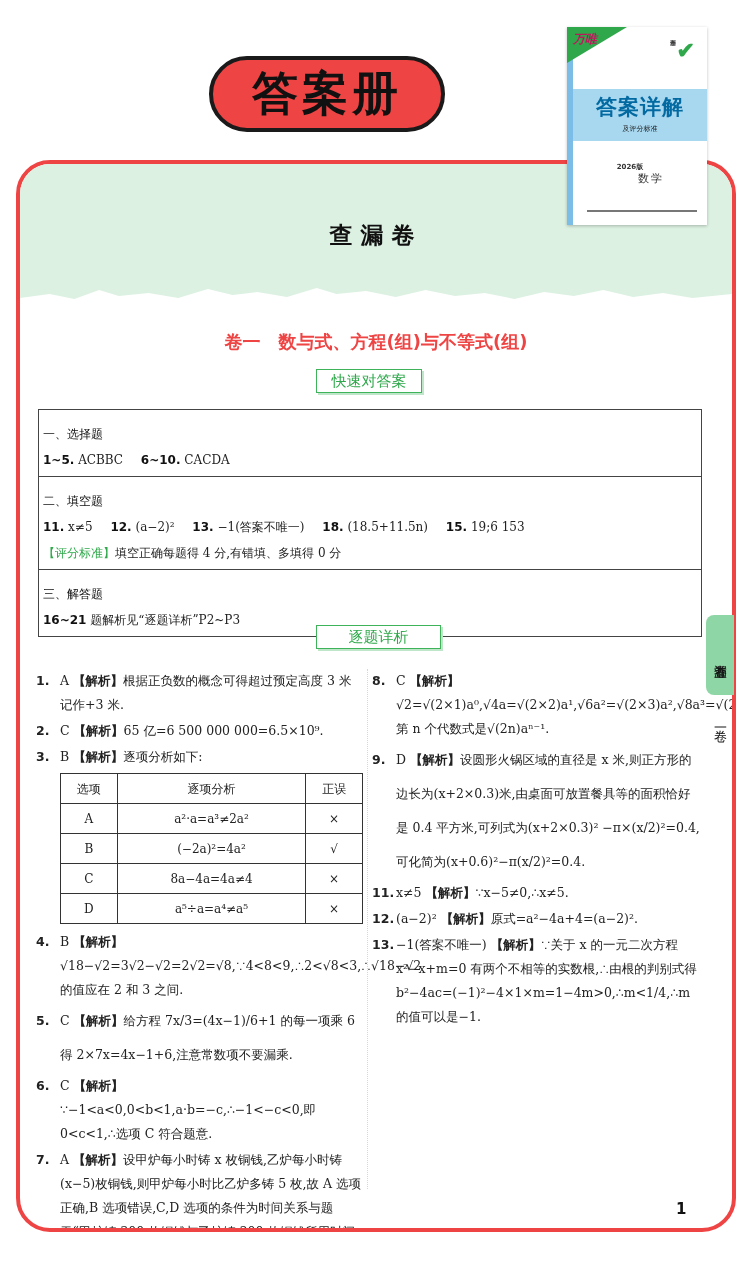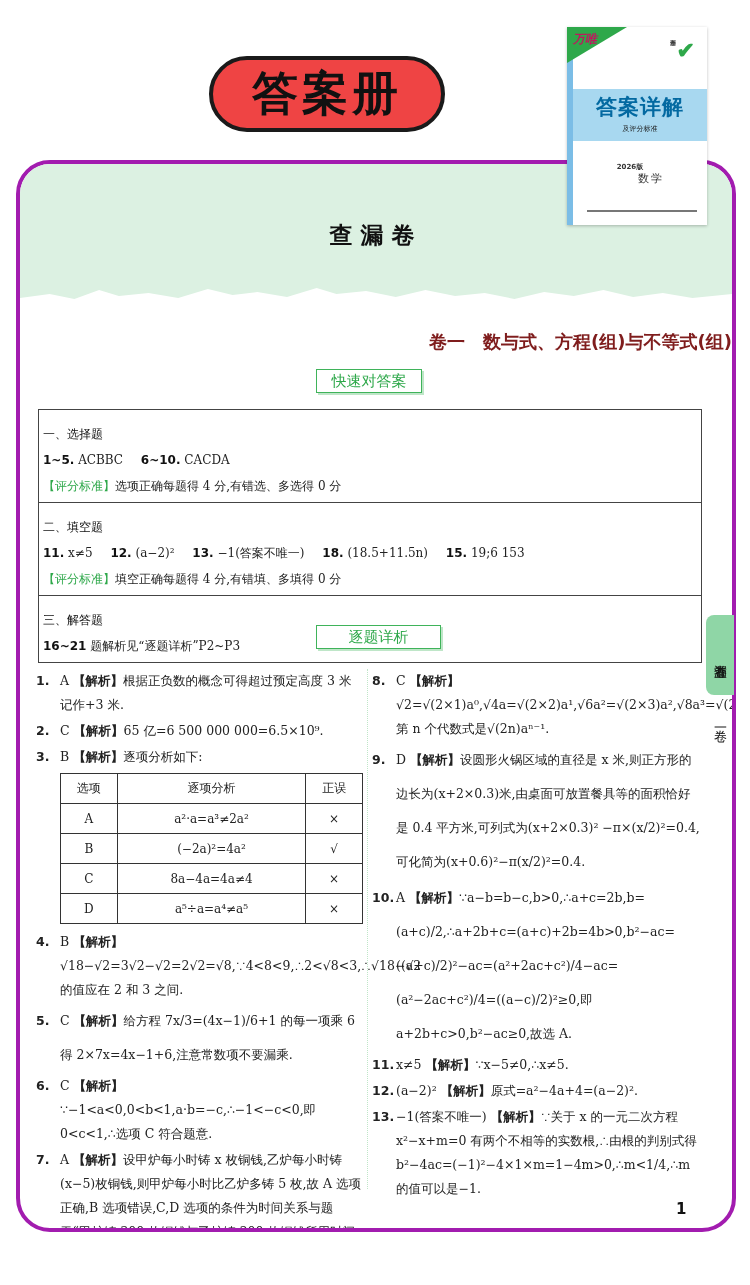--- a/index.html
+++ b/index.html
@@ -9,21 +9,21 @@
   .badge {
     position: absolute; left: 209px; top: 56px; width: 236px; height: 76px;
     background: #ef4444; border: 4px solid #1a1a1a; border-radius: 40px;
     display: flex; align-items: center; justify-content: center;
     font-family: "DejaVu Sans", sans-serif; font-weight: bold; font-size: 46px; color: #111;
     letter-spacing: 4px;
   }
 
   .card {
     position: absolute; left: 16px; top: 160px; width: 720px; height: 1072px;
-    border: 4px solid #a21caf; border-radius: 34px; background: #fff; overflow: hidden;
+    border: 4px solid #ef4444; border-radius: 34px; background: #fff; overflow: hidden;
   }
   .card-head {
     position: absolute; left: 0; top: 0; width: 100%; height: 140px;
     background: #dcf1e2;
   }
   .torn { position: absolute; left: 0; top: 120px; width: 100%; height: 30px; }
   .head-title {
     position: absolute; left: 0; top: 56px; width: 100%; text-align: center;
     font-family: "DejaVu Sans", sans-serif; font-weight: bold; font-size: 23px; letter-spacing: 8px; color: #111;
   }
@@ -38,22 +38,22 @@
   .book .check { position: absolute; right: 12px; top: 10px; font-size: 22px; color: #2ea84a; font-weight: bold; }
   .book .check-label { position: absolute; right: 30px; top: 8px; font-size: 6px; color: #333; writing-mode: vertical-rl; font-family: "DejaVu Sans", sans-serif; }
   .book .band { position: absolute; left: 6px; top: 62px; width: 134px; height: 52px; background: #a8d8f0; }
   .book .btitle { position: absolute; left: 6px; top: 66px; width: 134px; text-align: center; font-family: "DejaVu Sans", sans-serif; font-weight: bold; font-size: 21px; color: #0369a1; letter-spacing: 1px; }
   .book .bsub { position: absolute; left: 6px; top: 97px; width: 134px; text-align: center; font-family: "DejaVu Sans", sans-serif; font-size: 7px; color: #1a1a1a; }
   .book .edition { position: absolute; left: 6px; top: 135px; width: 114px; text-align: center; font-family: "DejaVu Sans", sans-serif; font-size: 7px; font-weight: bold; color: #333; }
   .book .subject { position: absolute; left: 6px; top: 144px; width: 108px; text-align: center; font-family: "DejaVu Sans", sans-serif; font-size: 11px; color: #333; letter-spacing: 2px; margin-left: 24px; }
   .book .foot { position: absolute; left: 20px; top: 183px; width: 110px; height: 2px; background: #777; }
 
   .section-title {
-    position: absolute; left: 0; top: 166px; width: 100%; text-align: right;
-    font-family: "DejaVu Sans", sans-serif; font-weight: bold; font-size: 18px; color: #7f1d1d; word-spacing: 14px;
+    position: absolute; left: 0; top: 166px; width: 100%; text-align: center;
+    font-family: "DejaVu Sans", sans-serif; font-weight: bold; font-size: 18px; color: #ef4444; word-spacing: 14px;
   }
   .pill {
     position: absolute; height: 24px; padding: 0 6px;
     border: 1.5px solid #3fb35a; border-radius: 0; box-shadow: 2px 2px 0 #bfe6c8;
     font-family: "DejaVu Sans", sans-serif; font-size: 15px; color: #2ea84a;
     display: flex; align-items: center; justify-content: center; background: #fff;
   }
   .pill1 { left: 296px; top: 205px; width: 106px; }
   .pill2 { left: 296px; top: 461px; width: 125px; }
 
@@ -82,21 +82,21 @@
   .colL { left: 16px; width: 326px; }
   .colR { left: 352px; width: 330px; }
   .divider { position: absolute; left: 347px; top: 505px; width: 0; height: 520px; border-left: 1px dotted #bfe6c8; }
   .item { position: relative; padding-left: 24px; margin-bottom: 2px; }
   .item .no { position: absolute; left: 0; top: 0; font-family: "DejaVu Sans", sans-serif; font-weight: bold; }
   .tag { font-family: "DejaVu Sans", sans-serif; font-weight: bold; }
   .tall { line-height: 34px; }
 
   table.opt { border-collapse: collapse; margin: 4px 0 6px 0; width: 303px; font-size: 12px; }
   table.opt th, table.opt td { border: 1px solid #333; height: 30px; text-align: center; font-weight: normal; }
-  table.opt th { font-family: Liberation Mono, monospace; }
+  table.opt th { font-family: Liberation Serif, serif; }
 
   .pagenum { position: absolute; left: 676px; top: 1200px; font-family: "DejaVu Sans", sans-serif; font-weight: bold; font-size: 15px; color: #111; }
 </style>
 </head>
 <body>
 
 <div class="badge">
     <span>答案册</span>
   </div>
 
@@ -112,23 +112,20 @@
   <div class="pill pill1">快速对答案</div>
 
   <div class="quick">
     <div class="blk">
       <div class="line hd">一、选择题</div>
       <div class="line">
         <span class="num">1~5.</span>
         <span>ACBBC</span><span class="gap"></span>
         <span class="num">6~10.</span>
         <span>CACDA</span>
-      </div>
-      <div class="line">
-        <span class="green">【评分标准】</span><span>选项正确每题得 4 分,有错选、多选得 0 分</span>
       </div>
     </div>
     <div class="blk">
       <div class="line hd">二、填空题</div>
       <div class="line">
         <span class="num">11.</span> <span>x≠5</span><span class="gap"></span>
         <span class="num">12.</span> <span>(a−2)²</span><span class="gap"></span>
         <span class="num">13.</span> <span>−1(答案不唯一)</span><span class="gap"></span>
         <span class="num">18.</span> <span>(18.5+11.5n)</span><span class="gap"></span>
         <span class="num">15.</span> <span>19;6 153</span>
@@ -185,21 +182,20 @@
     </div>
     <div class="item"><span class="no">4.</span><span>B</span> <span class="tag">【解析】</span><span>√18−√2=3√2−√2=2√2=√8,∵4&lt;8&lt;9,∴2&lt;√8&lt;3,∴√18−√2的值应在 2 和 3 之间.</span></div>
     <div class="item tall"><span class="no">5.</span><span>C</span> <span class="tag">【解析】</span><span>给方程 7x/3=(4x−1)/6+1 的每一项乘 6 得 2×7x=4x−1+6,注意常数项不要漏乘.</span></div>
     <div class="item"><span class="no">6.</span><span>C</span> <span class="tag">【解析】</span><span>∵−1&lt;a&lt;0,0&lt;b&lt;1,a·b=−c,∴−1&lt;−c&lt;0,即 0&lt;c&lt;1,∴选项 C 符合题意.</span></div>
     <div class="item"><span class="no">7.</span><span>A</span> <span class="tag">【解析】</span><span>设甲炉每小时铸 x 枚铜钱,乙炉每小时铸(x−5)枚铜钱,则甲炉每小时比乙炉多铸 5 枚,故 A 选项正确,B 选项错误,C,D 选项的条件为时间关系与题干“甲炉铸 300 枚铜钱与乙炉铸 200 枚铜钱所用时间相同”不符,故 C,D 选项错误,故选 A.</span></div>
   </div>
 
   <div class="col colR">
     <div class="item"><span class="no">8.</span><span>C</span> <span class="tag">【解析】</span><span>√2=√(2×1)a⁰,√4a=√(2×2)a¹,√6a²=√(2×3)a²,√8a³=√(2×4)a³,√10a⁴=√(2×5)a⁴,…,∴第 n 个代数式是√(2n)aⁿ⁻¹.</span></div>
     <div class="item tall"><span class="no">9.</span><span>D</span> <span class="tag">【解析】</span><span>设圆形火锅区域的直径是 x 米,则正方形的边长为(x+2×0.3)米,由桌面可放置餐具等的面积恰好是 0.4 平方米,可列式为(x+2×0.3)² −π×(x/2)²=0.4,可化简为(x+0.6)²−π(x/2)²=0.4.</span></div>
-    <div class="item tall"><span class="no">10.</span><span>A</span> <span class="tag">【解析】</span><span>∵a−b=b−c,b&gt;0,∴a+c=2b,b=(a+c)/2,∴a+2b+c=(a+c)+2b=4b&gt;0,b²−ac=((a+c)/2)²−ac=(a²+2ac+c²)/4−ac=(a²−2ac+c²)/4=((a−c)/2)²≥0,即 a+2b+c&gt;0,b²−ac≥0,故选 A.</span></div>
     <div class="item"><span class="no">11.</span><span>x≠5</span> <span class="tag">【解析】</span><span>∵x−5≠0,∴x≠5.</span></div>
     <div class="item"><span class="no">12.</span><span>(a−2)²</span> <span class="tag">【解析】</span><span>原式=a²−4a+4=(a−2)².</span></div>
     <div class="item"><span class="no">13.</span><span>−1(答案不唯一)</span> <span class="tag">【解析】</span><span>∵关于 x 的一元二次方程 x²−x+m=0 有两个不相等的实数根,∴由根的判别式得 b²−4ac=(−1)²−4×1×m=1−4m&gt;0,∴m&lt;1/4,∴m 的值可以是−1.</span></div>
   </div>
 </div>
 
 <div class="book">
   <div class="spine"></div>
   <div class="tri"></div>
   <div class="brand">万唯</div>

